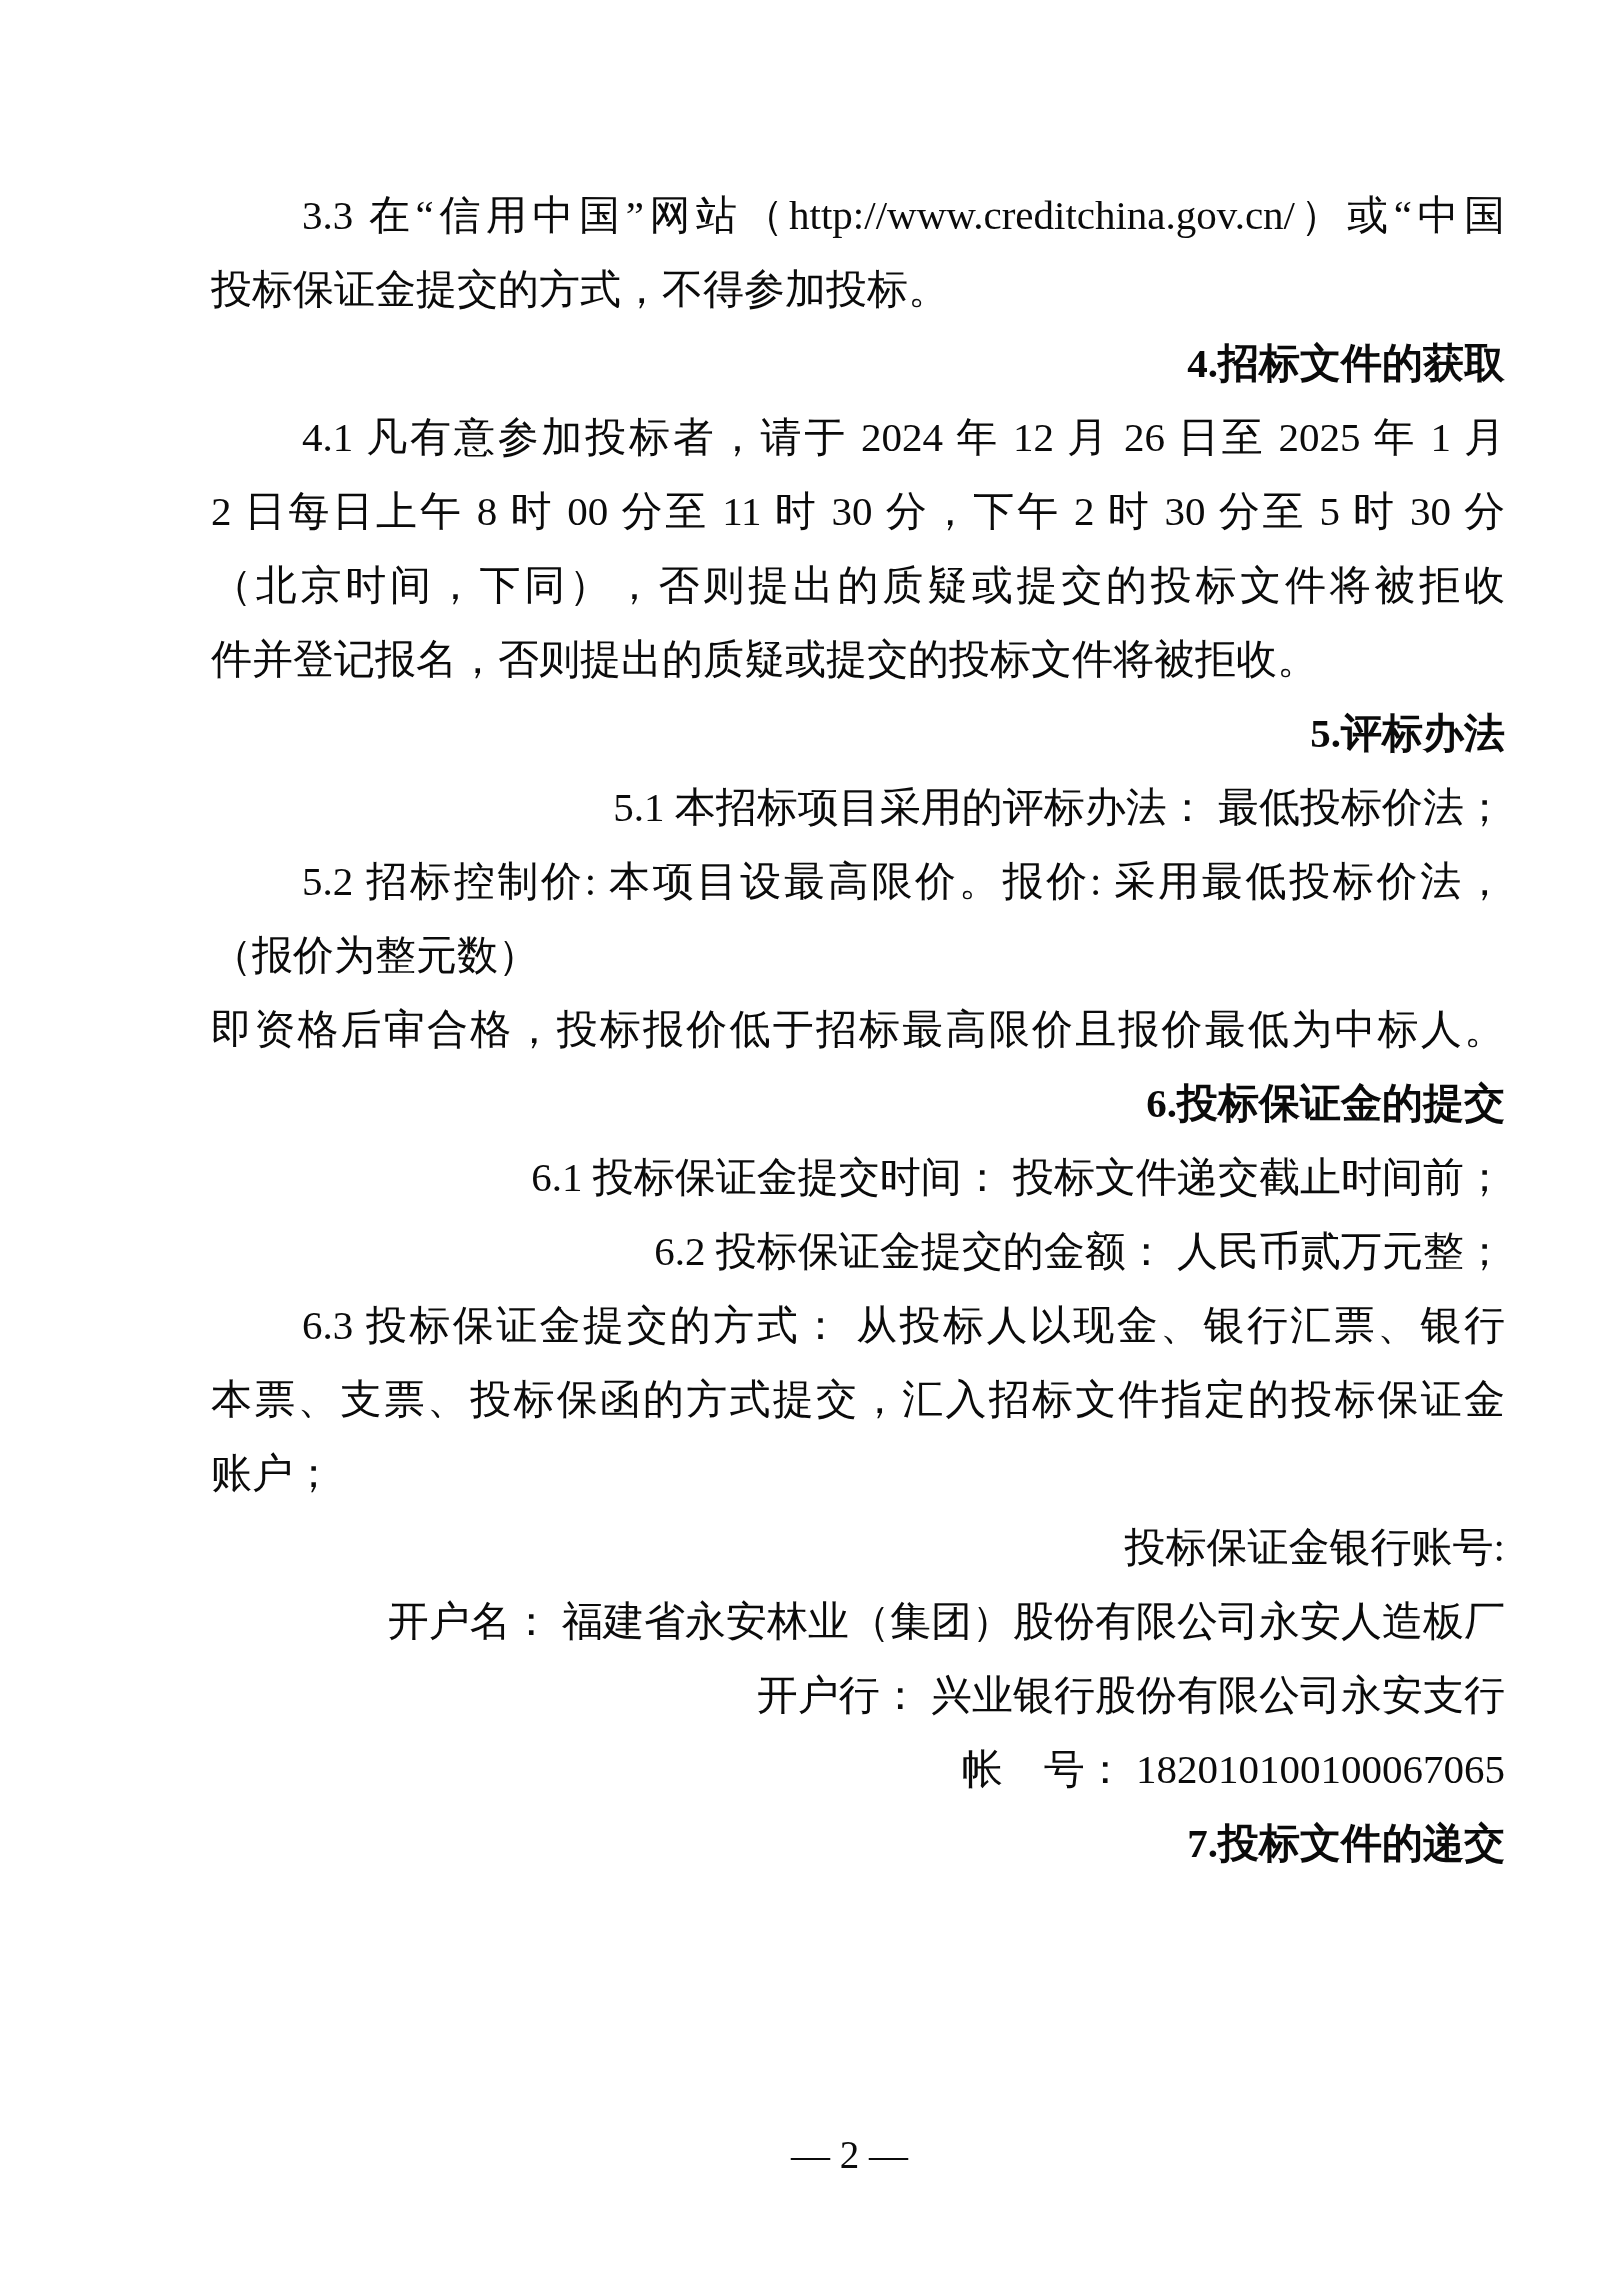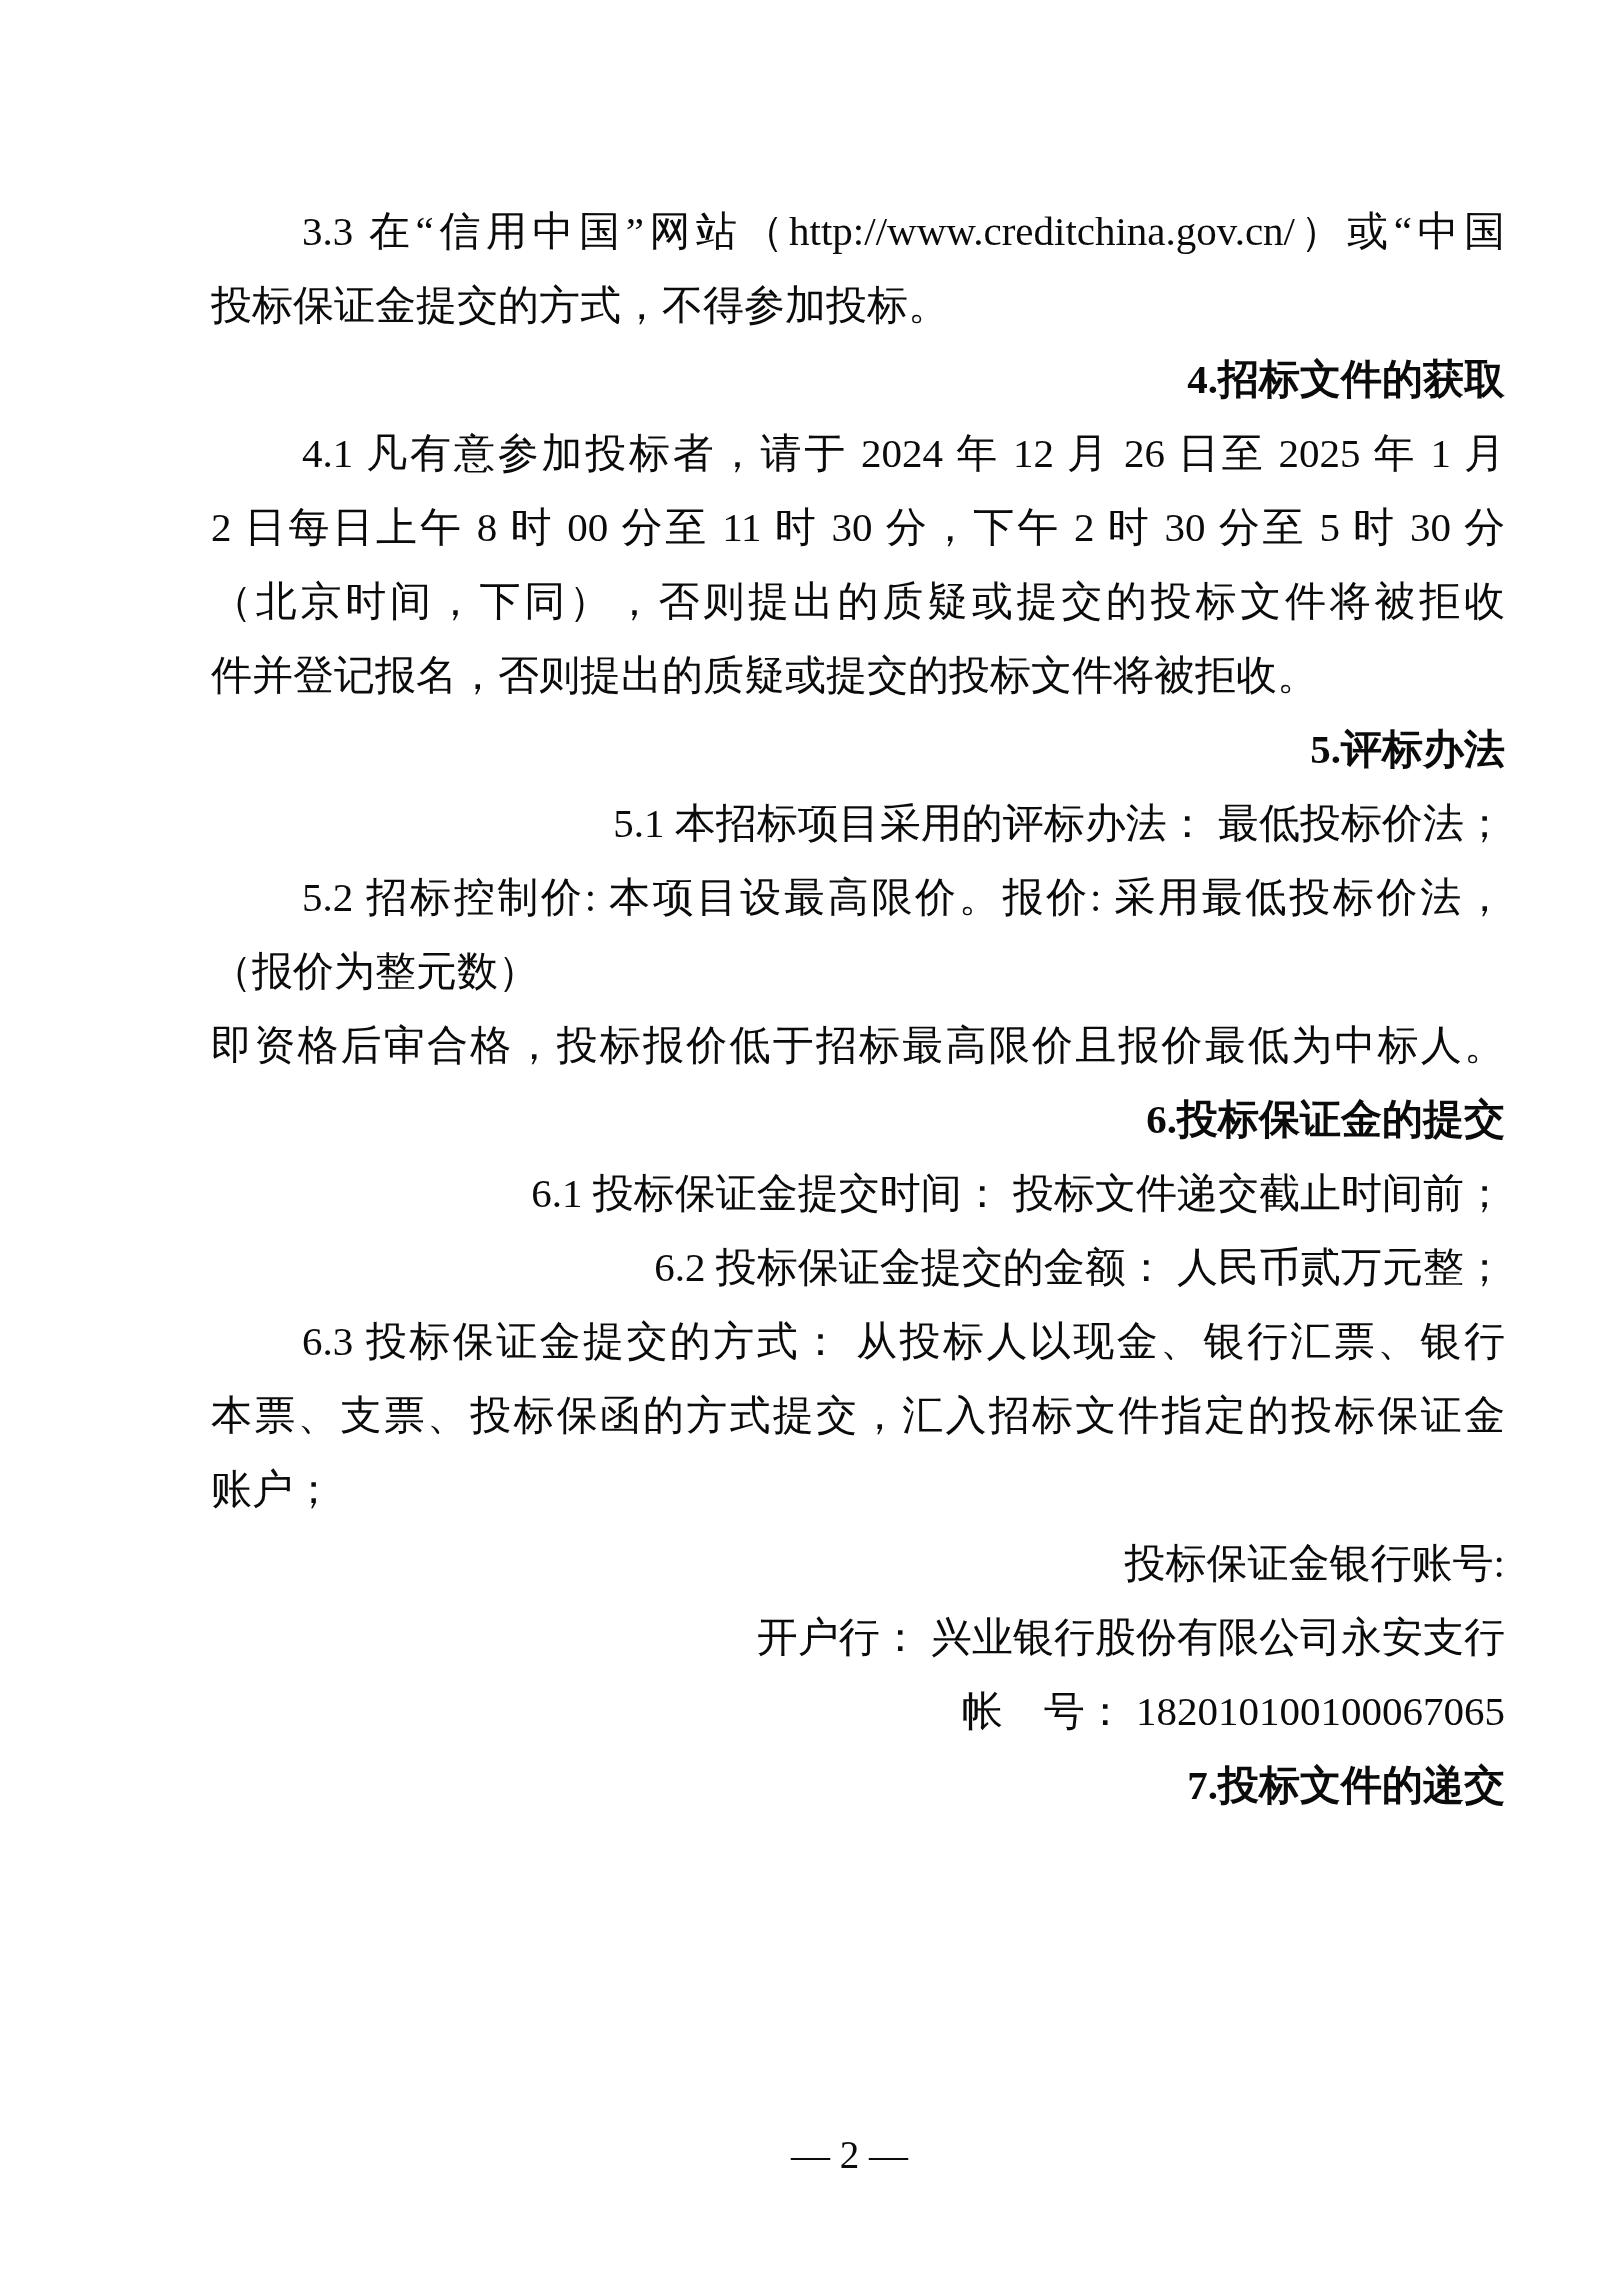--- a/index.html
+++ b/index.html
@@ -12,21 +12,21 @@
     width: 1623px;
     height: 2295px;
     background: #ffffff;
     color: #0b0b0b;
     font-family: "Liberation Serif", serif;
     overflow: hidden;
   }
   .content {
     position: absolute;
     left: 211px;
-    top: 194px;
+    top: 178px;
     width: 1294px;
   }
   .line {
     height: 74px;
     line-height: 74px;
     font-size: 41px;
     white-space: nowrap;
   }
   .fill {
     white-space: normal;
@@ -81,20 +81,21 @@
     <div class="line indent bold">6.投标保证金的提交</div>
 
     <div class="line indent">6.1 投标保证金提交时间： 投标文件递交截止时间前；</div>
     <div class="line indent">6.2 投标保证金提交的金额： 人民币贰万元整；</div>
 
     <div class="line indent fill">6.3 投标保证金提交的方式： 从投标人以现金、银行汇票、银行</div>
     <div class="line fill">本票、支票、投标保函的方式提交，汇入招标文件指定的投标保证金</div>
     <div class="line">账户；</div>
 
     <div class="line indent">投标保证金银行账号:</div>
+    <div class="line indent">开户名： 福建省永安林业（集团）股份有限公司永安人造板厂</div>
     <div class="line indent">开户行： 兴业银行股份有限公司永安支行</div>
     <div class="line indent">帐　号： 182010100100067065</div>
 
     <div class="line indent bold">7.投标文件的递交</div>
 
   </div>
 
   <div class="footer">— 2 —</div>
 </div>
 

